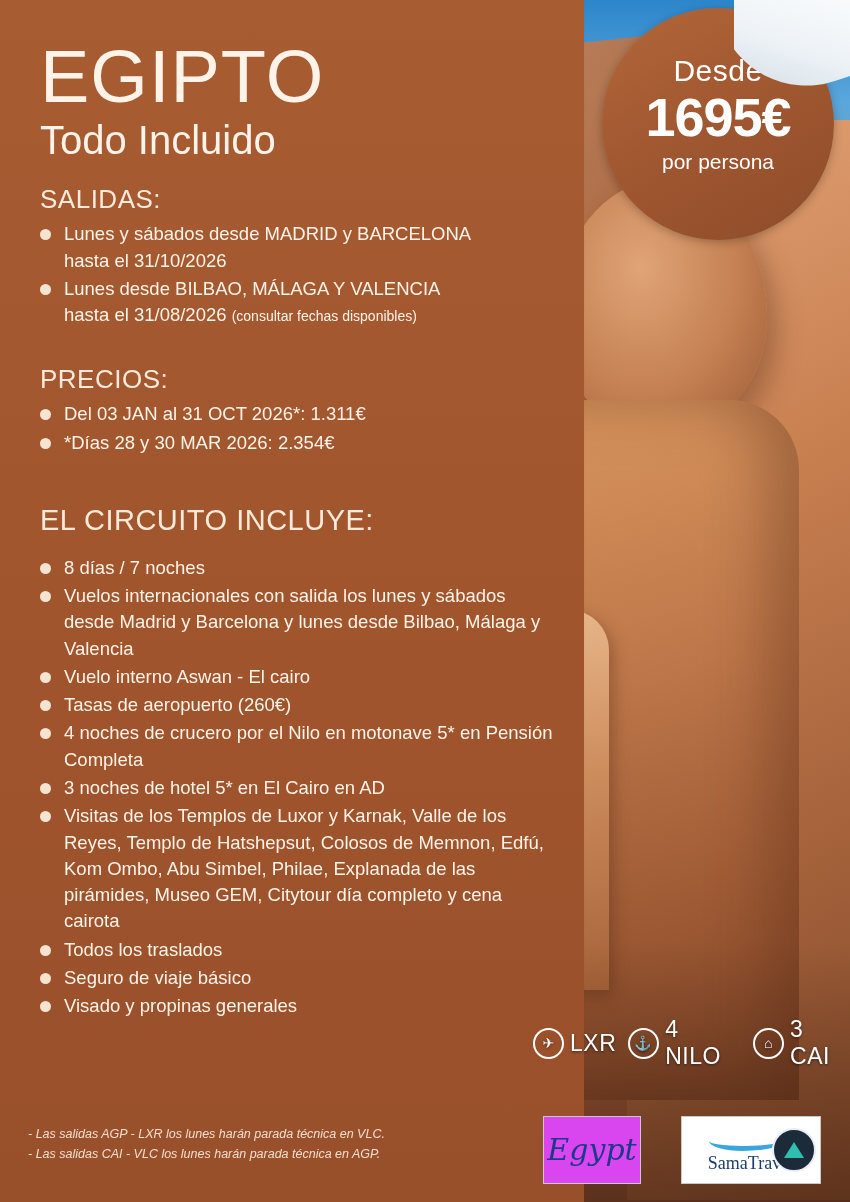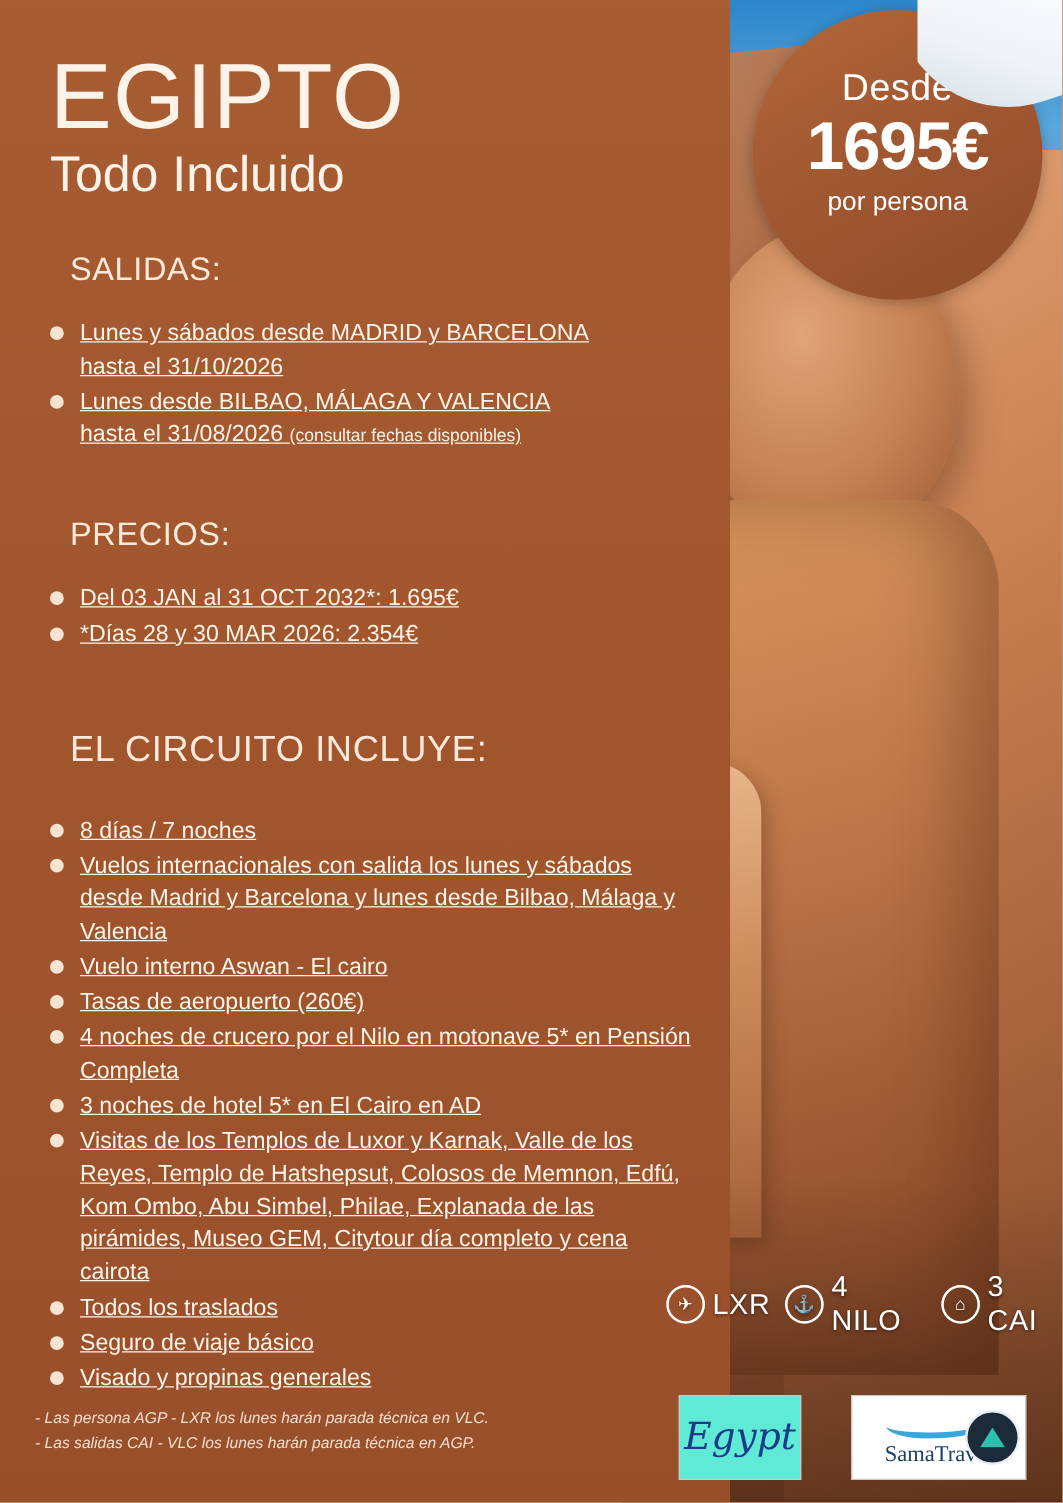--- a/index.html
+++ b/index.html
@@ -120,33 +120,32 @@
     line-height: 1.1;
     margin: 6px 0 0 0;
     color: #fdf3e8;
     font-weight: normal;
   }
 
   .section-head {
     font-size: 26px;
     letter-spacing: .5px;
     color: #fbeadb;
-    margin: 16px;
+    margin: 0;
     padding: 0 0 6px 40px;
     font-weight: normal;
   }
   .section-head.big {
     font-size: 29px;
   }
 
   ul.bullets {
     list-style: none;
     margin: 0;
     padding: 0 24px 0 38px;
-    text-decoration: underline;
   }
   ul.bullets li {
     position: relative;
     padding-left: 26px;
     margin: 0 0 2px 0;
     font-size: 18.5px;
     line-height: 1.42;
     color: #fdf3e8;
   }
   ul.bullets li::before {
@@ -274,21 +273,21 @@
     line-height: 1;
   }
 
   
   .logo-egypt {
     position: absolute;
     left: 543px;
     bottom: 18px;
     width: 96px;
     height: 66px;
-    background: #5eead4;
+    background: #d946ef;
     border: 1px solid #c9c9c9;
     z-index: 6;
     display: flex;
     align-items: center;
     justify-content: center;
   }
   .logo-egypt .mark {
     font-family: "DejaVu Serif", serif;
     font-style: italic;
     font-size: 30px;
@@ -357,21 +356,21 @@
         <span>Lunes desde BILBAO, MÁLAGA Y VALENCIA</span><br>
         <span>hasta el 31/08/2026</span>
         <span class="small">(consultar fechas disponibles)</span>
       </li>
     </ul>
 
     <div class="gap-l"></div>
 
     <h2 class="section-head">PRECIOS:</h2>
     <ul class="bullets">
-      <li>Del 03 JAN al 31 OCT 2032*: 1.695€</li>
+      <li>Del 03 JAN al 31 OCT 2026*: 1.311€</li>
       <li>*Días 28 y 30 MAR 2026: 2.354€</li>
     </ul>
 
     <div class="gap-l"></div>
     <div class="gap-s"></div>
 
     <h2 class="section-head big">EL CIRCUITO INCLUYE:</h2>
     <div class="gap-s"></div>
     <ul class="bullets">
       <li>8 días / 7 noches</li>
@@ -380,21 +379,21 @@
       <li>Tasas de aeropuerto (260€)</li>
       <li>4 noches de crucero por el Nilo en motonave 5* en Pensión Completa</li>
       <li>3 noches de hotel 5* en El Cairo en AD</li>
       <li>Visitas de los Templos de Luxor y Karnak, Valle de los Reyes, Templo de Hatshepsut, Colosos de Memnon, Edfú, Kom Ombo, Abu Simbel, Philae, Explanada de las pirámides, Museo GEM, Citytour día completo y cena cairota</li>
       <li>Todos los traslados</li>
       <li>Seguro de viaje básico</li>
       <li>Visado y propinas generales</li>
     </ul>
 
     <div class="footnotes">
-      <div>- Las persona AGP - LXR los lunes harán parada técnica en VLC.</div>
+      <div>- Las salidas AGP - LXR los lunes harán parada técnica en VLC.</div>
       <div>- Las salidas CAI - VLC los lunes harán parada técnica en AGP.</div>
     </div>
   </div>
 
   <div class="badge">
     <div class="desde">Desde</div>
     <div class="price">1695€</div>
     <div class="per">por persona</div>
   </div>
   <div class="ribbon">

